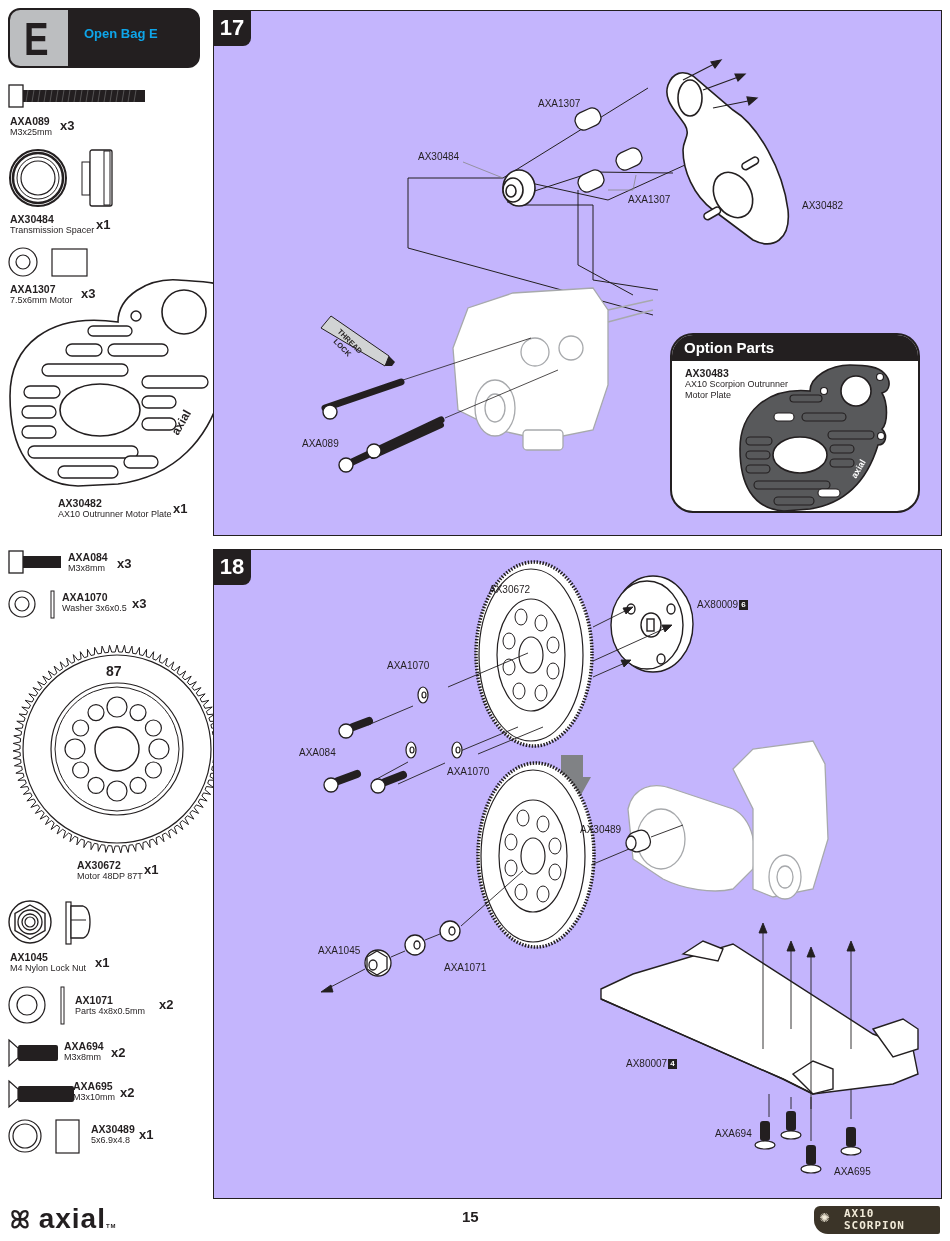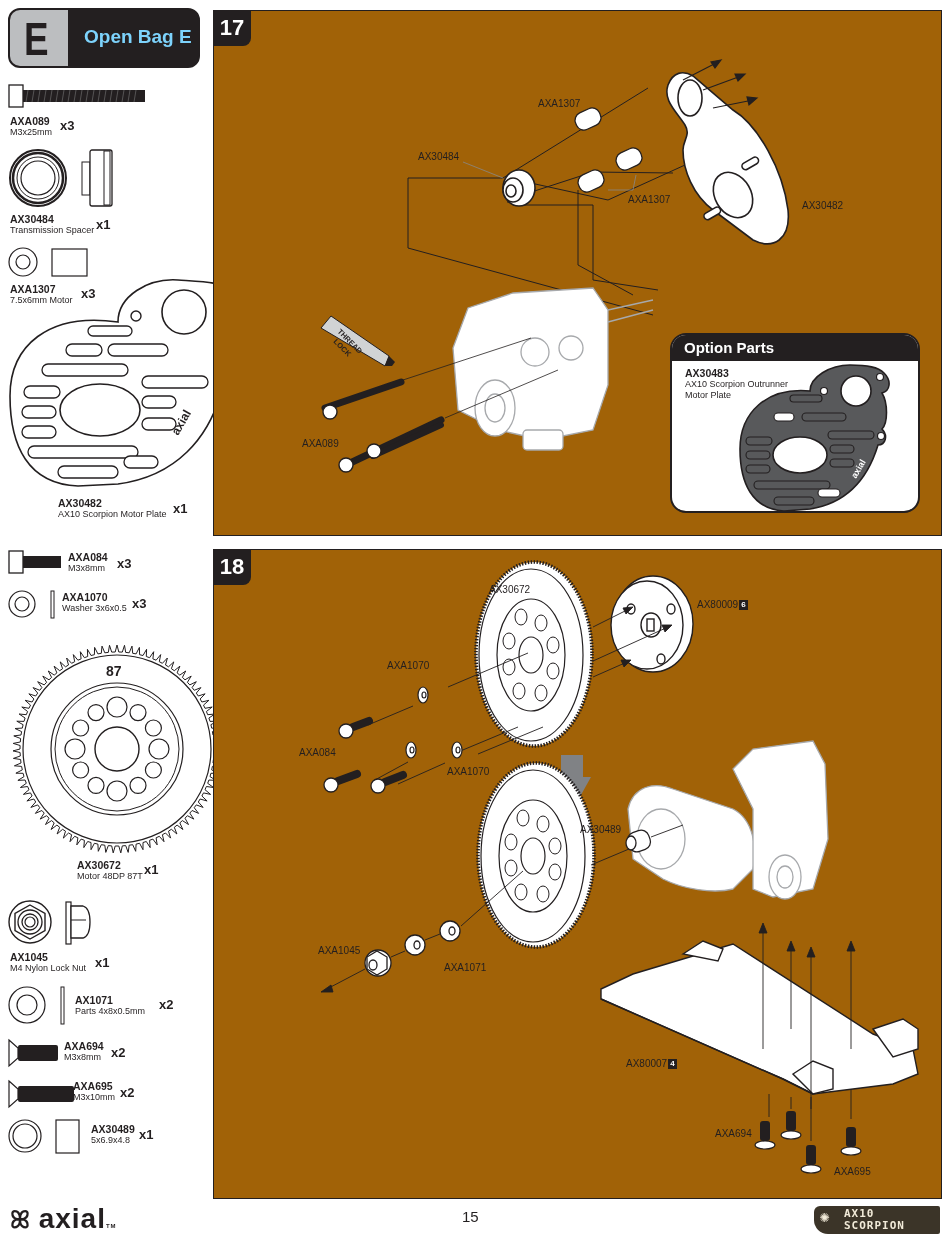--- a/index.html
+++ b/index.html
@@ -2,35 +2,35 @@
 <html><head>
 <meta charset="utf-8">
 <style>
   * { box-sizing: border-box; margin: 0; padding: 0; }
   body { width: 950px; height: 1241px; background: #fff; font-family: "DejaVu Sans", sans-serif; position: relative; overflow: hidden; color: #231f20; }
   .abs { position: absolute; }
   
   .bag-header { left: 8px; top: 8px; width: 192px; height: 60px; border-radius: 12px; background: #231f20; overflow: hidden; border: 2px solid #231f20; }
   .bag-letter-box { position: absolute; left: 0; top: 0; width: 58px; height: 100%; background: #bcbec0; }
   .bag-letter { position: absolute; left: 14px; top: 2px; font-size: 46px; font-weight: bold; color: #231f20; font-family: "Liberation Sans", sans-serif; transform: scaleX(0.8); transform-origin: left; }
-  .bag-title { position: absolute; left: 74px; top: 16px; font-size: 19px; font-weight: bold; color: #7dd3fc; font-family: "Liberation Sans", sans-serif; }
+  .bag-title { position: absolute; left: 74px; top: 16px; font-size: 13px; font-weight: bold; color: #0ea5e9; font-family: "Liberation Sans", sans-serif; }
   
   .part-code { font-size: 10.5px; font-weight: bold; font-family: "Liberation Sans", sans-serif; }
   .part-desc { font-size: 9px; font-family: "Liberation Sans", sans-serif; line-height: 11px; }
   .part-qty { font-size: 13px; font-weight: bold; font-family: "Liberation Sans", sans-serif; }
   
-  .step-frame { border: 1.5px solid #231f20; background: #a16207; }
+  .step-frame { border: 1.5px solid #231f20; background: #c4b5fd; }
   .step-num { position: absolute; left: -1px; top: -1px; width: 38px; height: 36px; background: #231f20; color: #fff; font-weight: bold; font-size: 22px; font-family: "Liberation Sans", sans-serif; text-align: center; line-height: 36px; border-bottom-right-radius: 8px; transform-origin: center; }
   .lbl { position: absolute; font-size: 10px; font-family: "Liberation Sans", sans-serif; color: #231f20; white-space: nowrap; }
   .ref-badge { display: inline-block; background: #231f20; color: #fff; font-size: 8px; font-weight: bold; padding: 0 2px; margin-left: 1px; line-height: 10px; vertical-align: 1px; }
   
-  .opt-box { left: 670px; top: 333px; width: 250px; height: 180px; border: 2px solid #231f20; border-radius: 16px; overflow: hidden; background: #fff; }
+  .opt-box { left: 670px; top: 333px; width: 250px; height: 180px; border: 2px solid #231f20; border-radius: 23px; overflow: hidden; background: #fff; }
   .opt-head { height: 26px; background: #231f20; color: #fff; font-weight: bold; font-size: 15px; padding-left: 12px; line-height: 26px; font-family: "Liberation Sans", sans-serif; }
   svg { position: absolute; overflow: visible; }
-  .footer-page { left: 462px; top: 1208px; font-size: 15px; font-weight: normal; font-family: "Liberation Sans", sans-serif; }
+  .footer-page { left: 462px; top: 1208px; font-size: 15px; font-weight: bold; font-family: "Liberation Sans", sans-serif; }
   .axial-logo { left: 10px; top: 1203px; font-size: 28px; font-weight: bold; font-family: "Liberation Sans", sans-serif; letter-spacing: 1px; }
   .tm { font-size: 6px; vertical-align: baseline; }
   .scorpion-logo { left: 814px; top: 1206px; width: 126px; height: 28px; background: #3b3428; border-radius: 6px 2px 2px 14px; color: #f1ead8; font-size: 11px; font-weight: bold; line-height: 12px; padding: 2px 0 0 30px; font-family: "DejaVu Sans Mono", monospace; letter-spacing: 1px; }
 </style>
 </head>
 <body>
 
 <div class="abs bag-header">
   <div class="bag-letter-box">
     <span class="bag-letter">E</span>
@@ -114,21 +114,21 @@
     <rect x="134" y="142" width="34" height="12" rx="6"></rect>
     <rect x="14" y="150" width="34" height="12" rx="6"></rect>
     <rect x="20" y="170" width="110" height="12" rx="6"></rect>
     <rect x="50" y="190" width="60" height="12" rx="6"></rect>
     <rect x="116" y="180" width="34" height="12" rx="6"></rect>
   </g>
   <text x="170" y="160" font-size="12" font-weight="bold" fill="#231f20" transform="rotate(-60 170 160)" font-family="Liberation Sans, sans-serif">axial</text>
 </svg>
 <div class="abs" style="left:58px;top:497px">
   <div class="part-code">AX30482</div>
-  <div class="part-desc">AX10 Scorpion Motor Plate</div>
+  <div class="part-desc">AX10 Outrunner Motor Plate</div>
 </div>
 <span class="abs part-qty" style="left:173px;top:501px">x1</span>
 
 <svg style="left:8px;top:550px" width="56" height="26">
   <rect x="1" y="1" width="14" height="22" fill="#fff" stroke="#231f20" stroke-width="1.3"></rect>
   <rect x="15" y="6" width="38" height="12" fill="#231f20"></rect>
 </svg>
 <div class="abs" style="left:68px;top:551px">
   <div class="part-code">AXA084</div>
   <div class="part-desc">M3x8mm</div>

